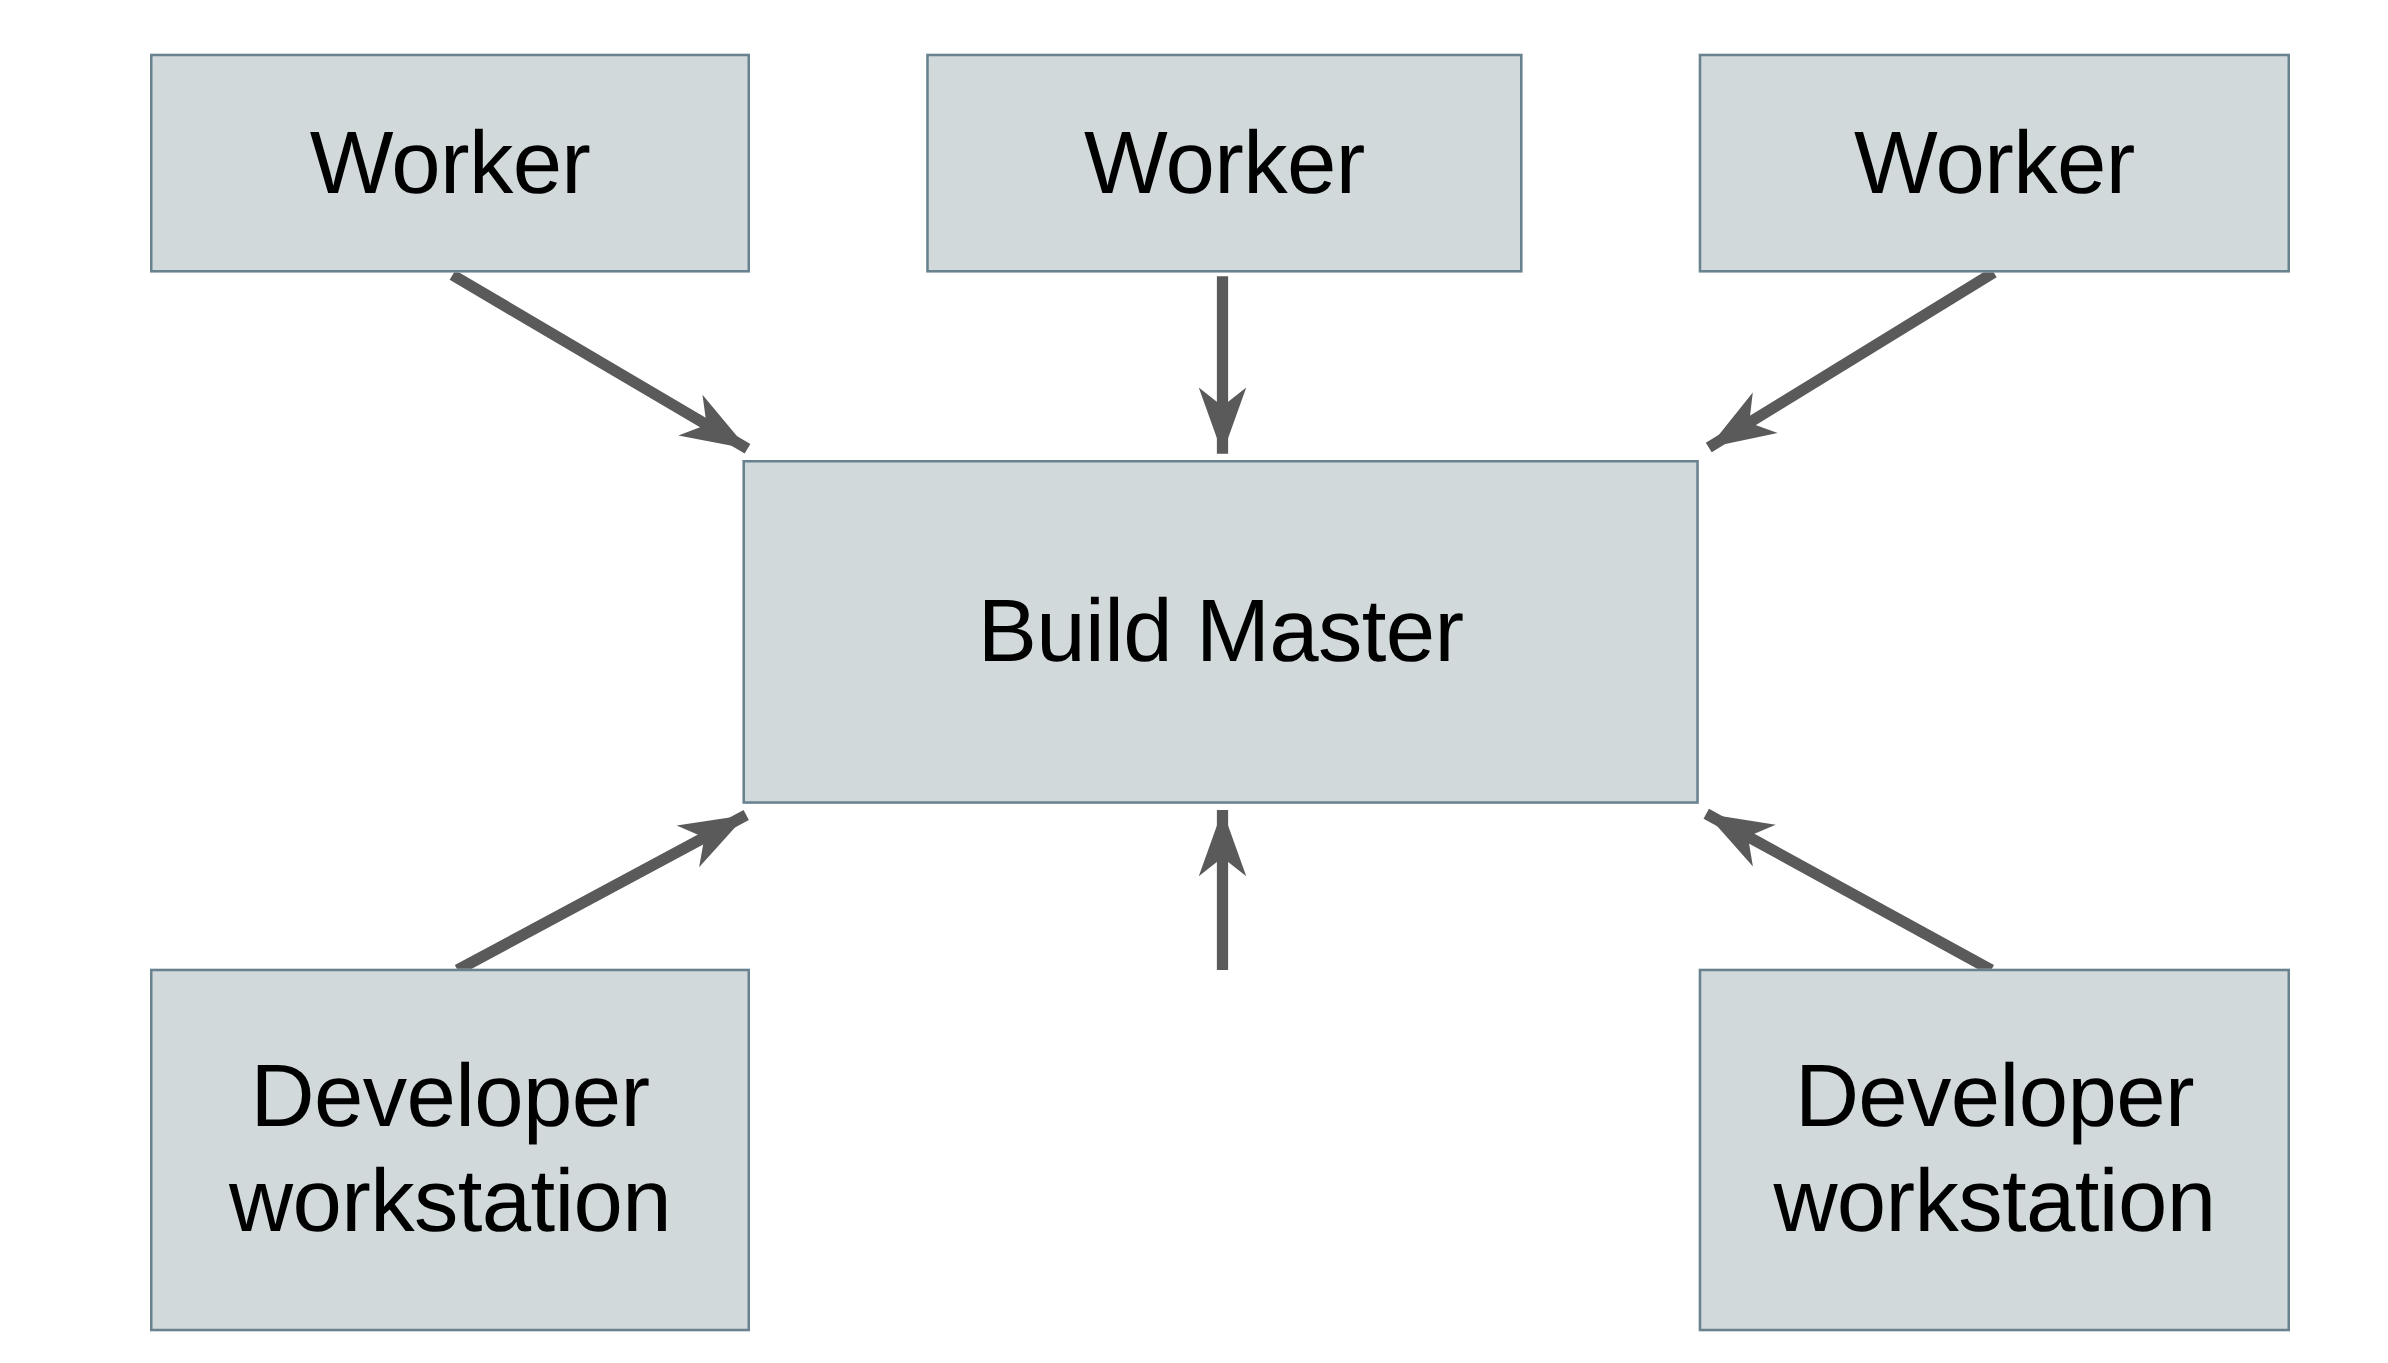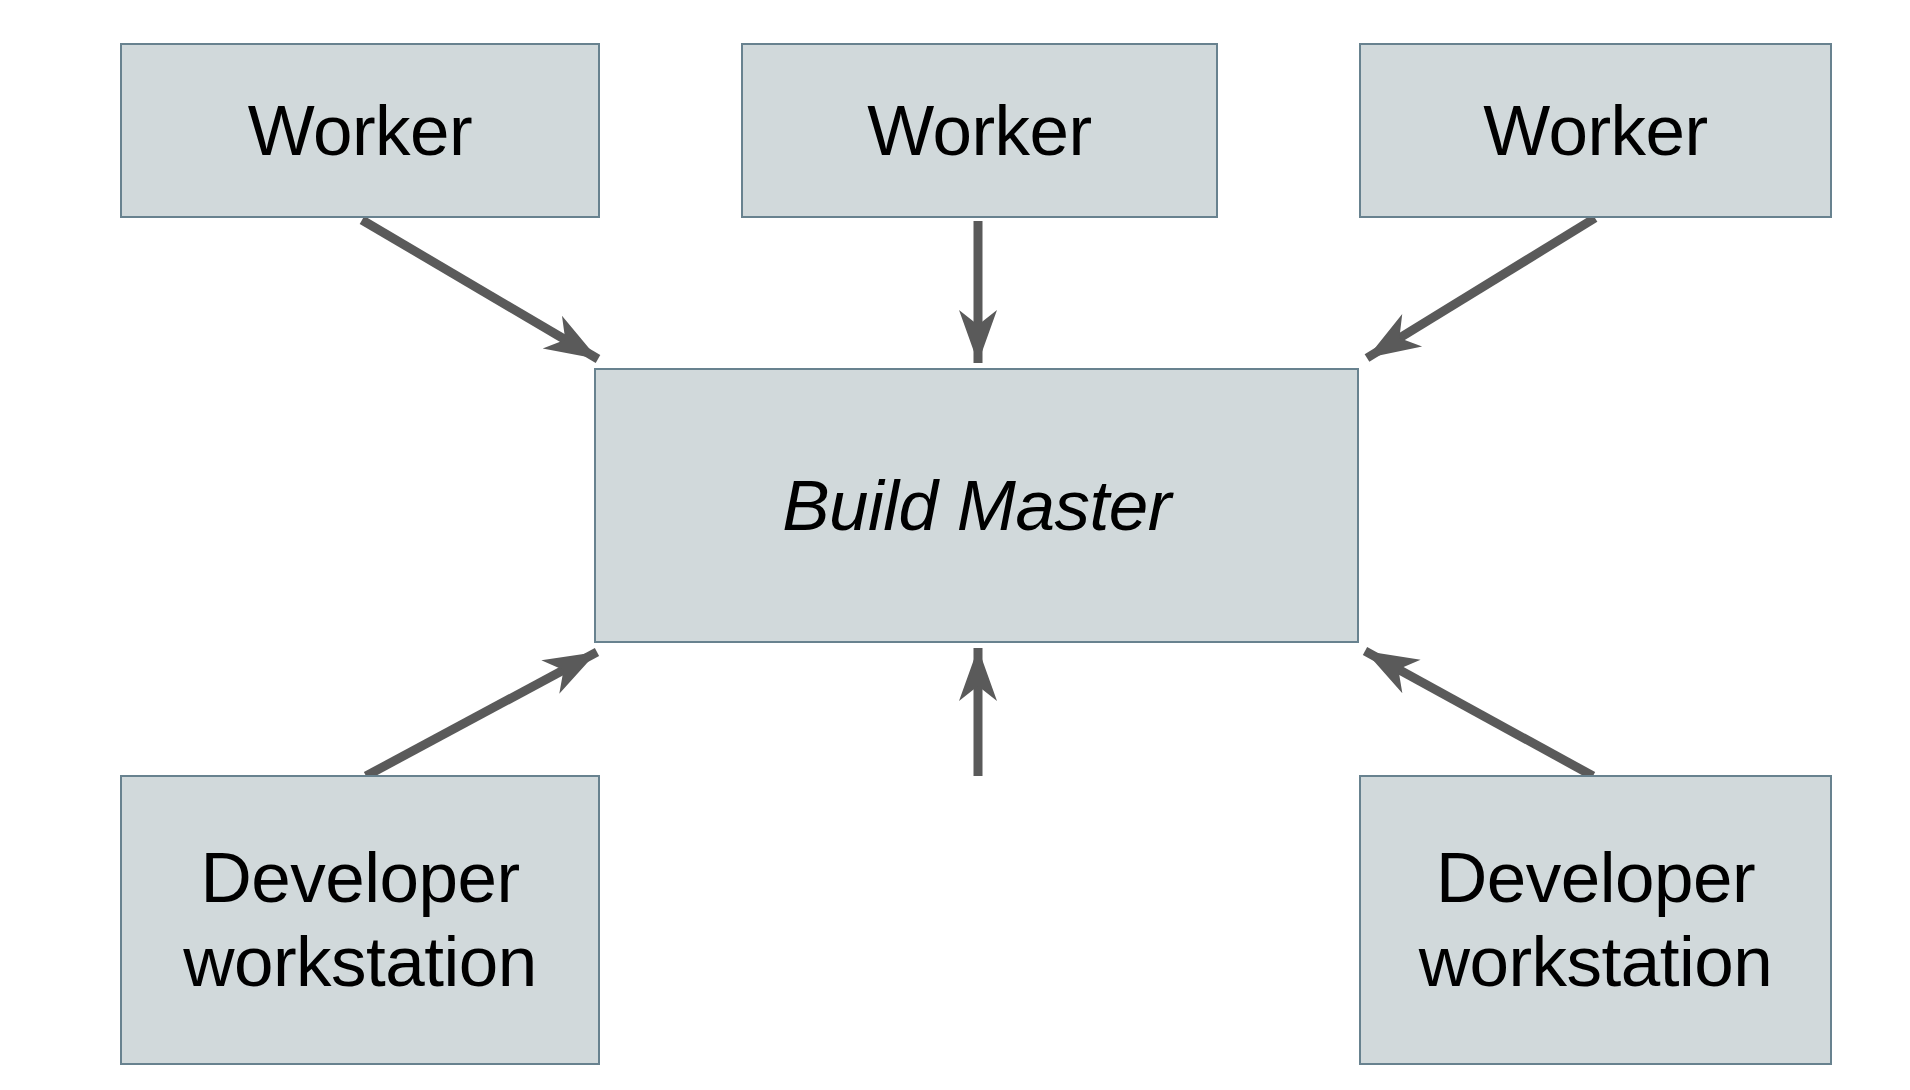--- a/index.html
+++ b/index.html
@@ -77,21 +77,21 @@
   <div id="nodes-layer">
       <div class="node" style="left: 120px; top: 43px; width: 480px; height: 175px;">
         <span class="node-label">Worker</span>
       </div>
       <div class="node" style="left: 741px; top: 43px; width: 477px; height: 175px;">
         <span class="node-label">Worker</span>
       </div>
       <div class="node" style="left: 1359px; top: 43px; width: 473px; height: 175px;">
         <span class="node-label">Worker</span>
       </div>
-      <div class="node" style="left: 594px; top: 368px; width: 765px; height: 275px; font-style: italic;">
+      <div class="node" style="left: 594px; top: 368px; width: 765px; height: 275px;">
         <span class="node-label">Build Master</span>
       </div>
       <div class="node" style="left: 120px; top: 775px; width: 480px; height: 290px;">
         <span class="node-label">Developer workstation</span>
       </div>
       <div class="node" style="left: 1359px; top: 775px; width: 473px; height: 290px;">
         <span class="node-label">Developer workstation</span>
       </div>
     </div>
 </div>

